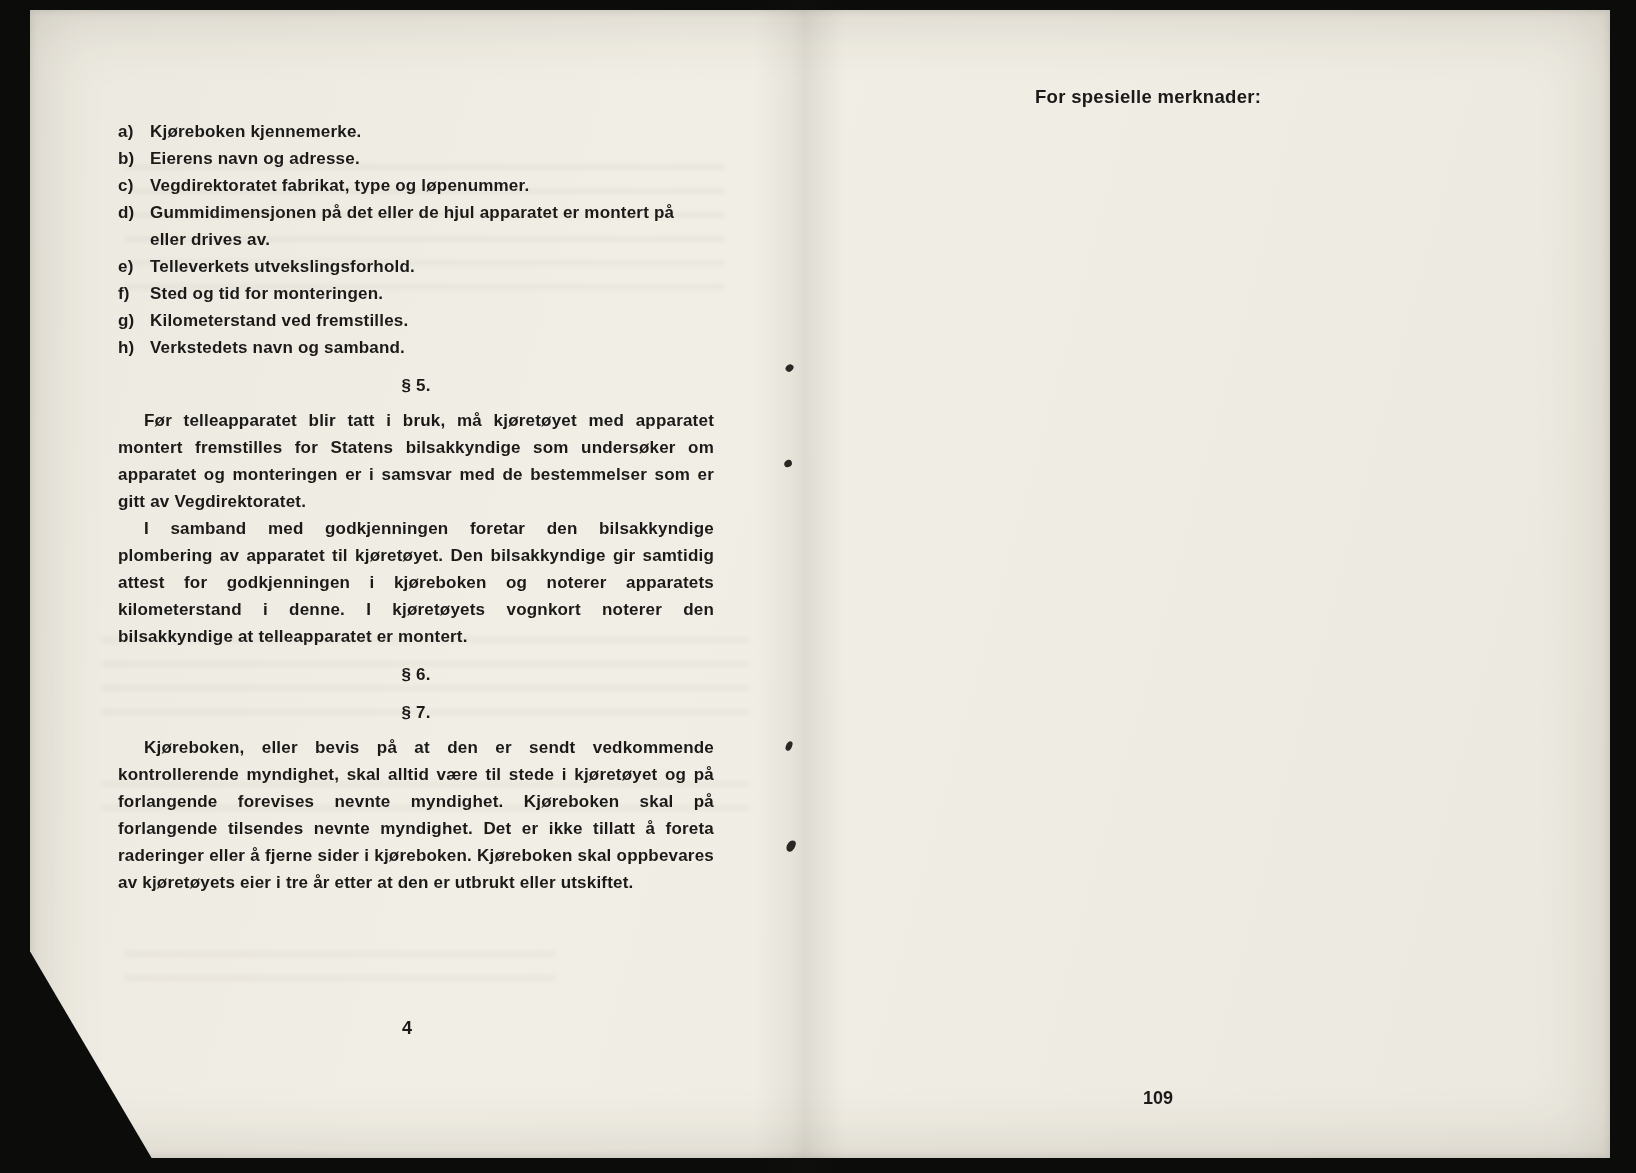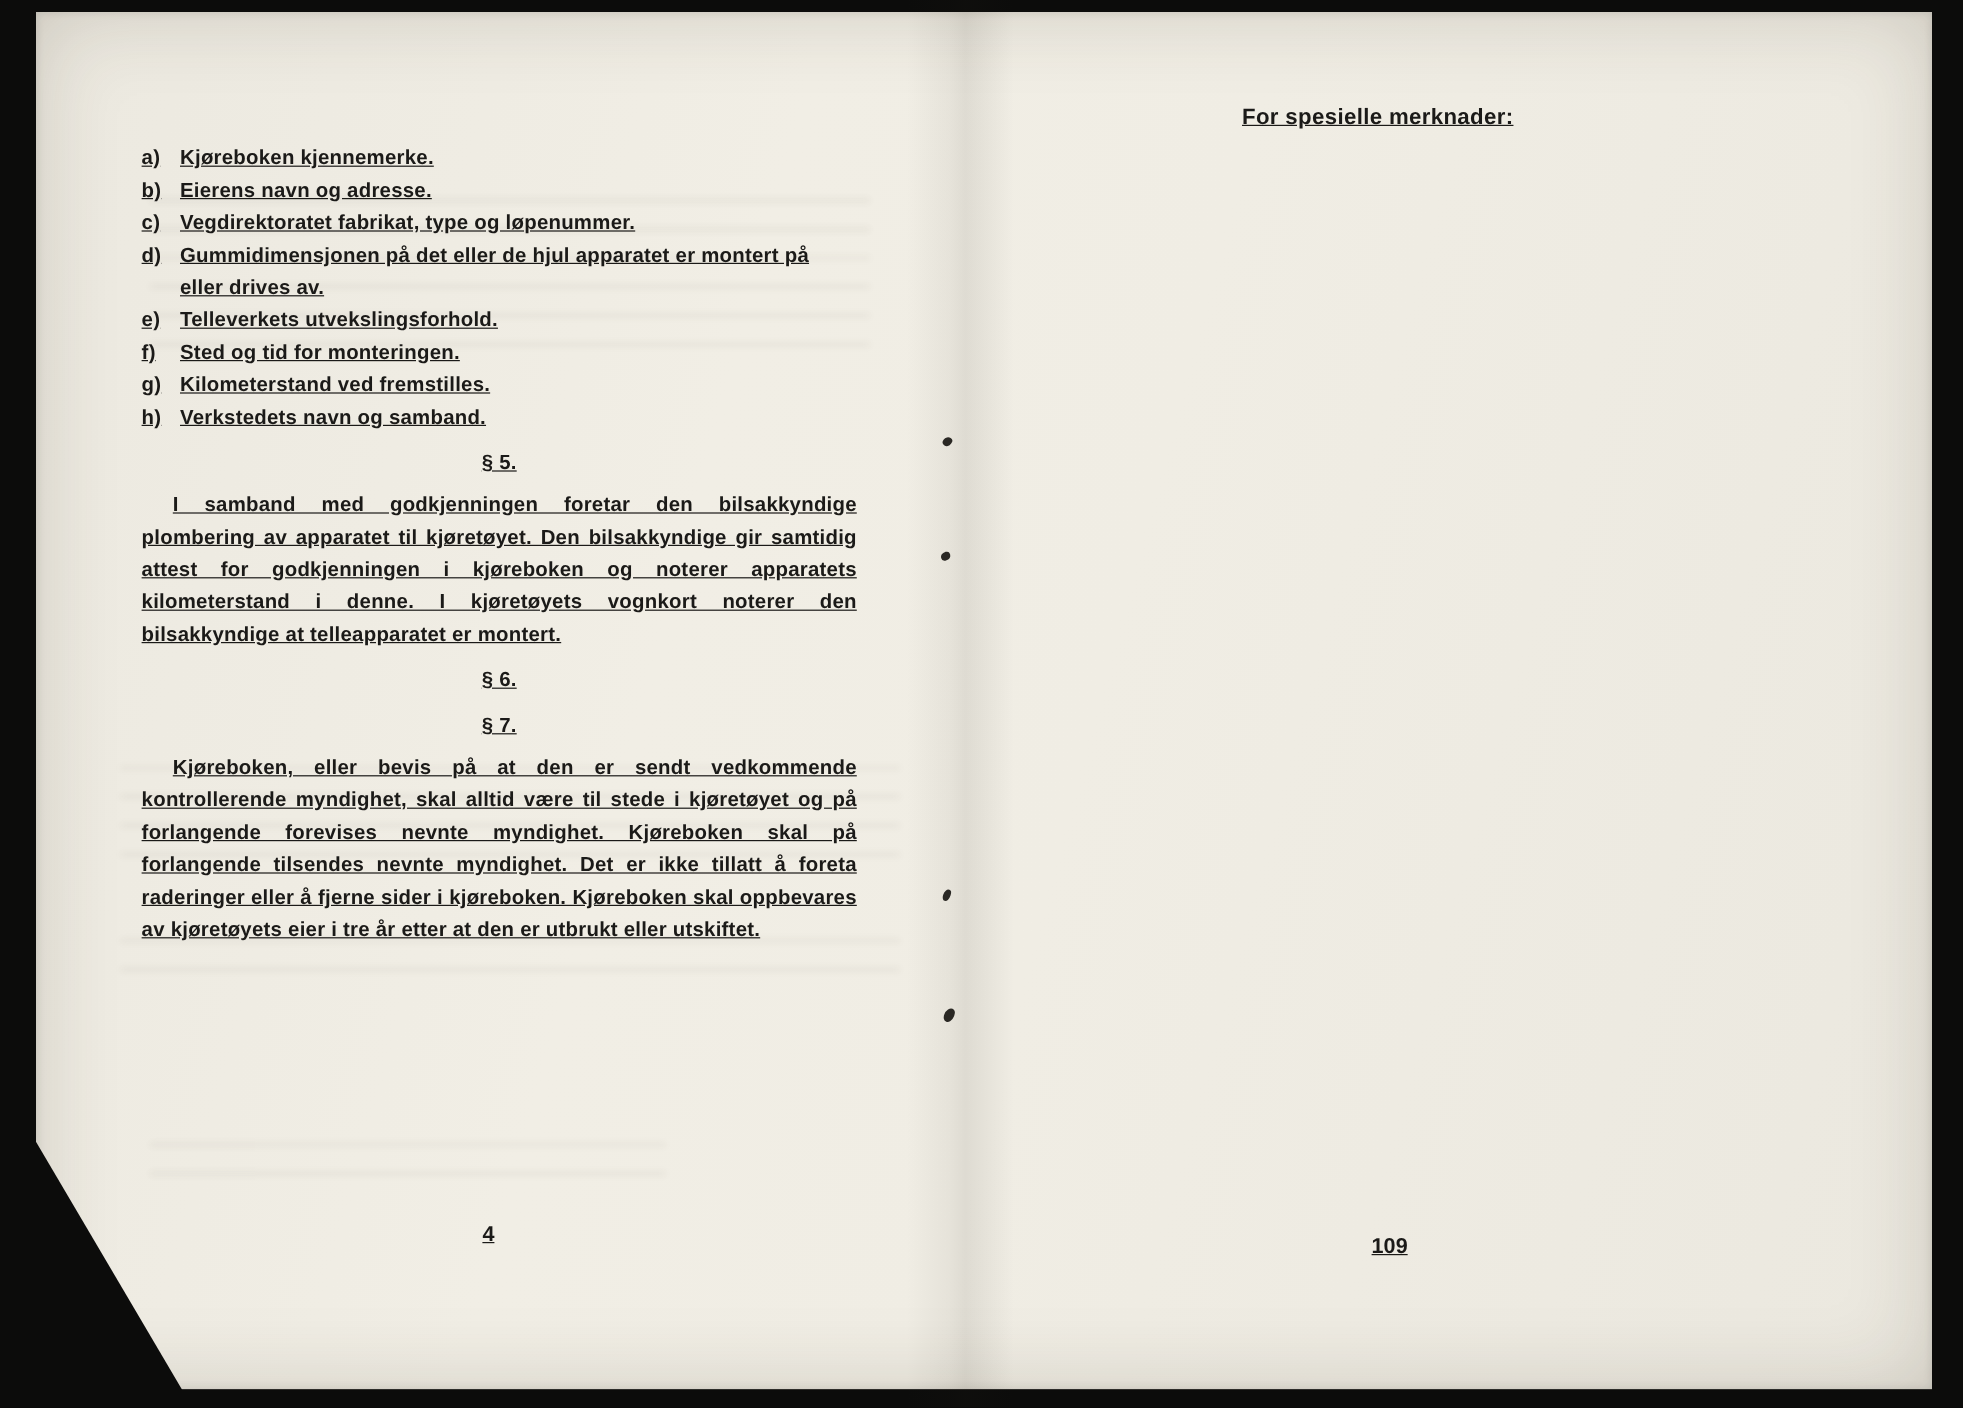--- a/index.html
+++ b/index.html
@@ -42,41 +42,41 @@
   .speck{
     position:absolute;background:#2a2824;border-radius:60% 40% 55% 45%;
     pointer-events:none;
   }
   .speck.s1{left:786px;top:364px;width:7px;height:8px;transform:rotate(35deg);}
   .speck.s2{left:784px;top:460px;width:8px;height:7px;transform:rotate(-15deg);}
   .speck.s3{left:786px;top:741px;width:6px;height:10px;transform:rotate(18deg);}
   .speck.s4{left:787px;top:840px;width:8px;height:12px;transform:rotate(22deg);}
 
   
-  .ink{color:#1b1a18;font-weight:700;text-decoration:underline;}
+  .ink{color:#1b1a18;font-weight:700;}
   .left-col{
     position:absolute;left:118px;top:118px;width:596px;
     font-size:17px;line-height:27px;letter-spacing:0.2px;
   }
   .list-item{display:flex;}
   .li-label{flex:0 0 32px;}
   .li-text{flex:1;}
   .para{
     margin:0;text-align:justify;text-indent:26px;
   }
   .section-heading{
     text-align:center;margin:11px 0 8px 0;
   }
   .right-header{
     position:absolute;left:1035px;top:86px;
     font-size:18.5px;letter-spacing:0.3px;
   }
   .pagenum{position:absolute;font-size:18px;}
   .pagenum.left{left:402px;top:1018px;}
-  .pagenum.right{left:1143px;top:1028px;}
+  .pagenum.right{left:1143px;top:1088px;}
 </style>
 </head>
 <body>
 
 <div class="stage">
   <div class="paper">
     <div class="ghost g1"></div>
     <div class="ghost g2"></div>
     <div class="ghost g3"></div>
     <div class="ghost g4"></div>
@@ -118,20 +118,21 @@
       <span class="li-label">g)</span>
       <span class="li-text">Kilometerstand ved fremstilles.</span>
     </div>
     <div class="list-item">
       <span class="li-label">h)</span>
       <span class="li-text">Verkstedets navn og samband.</span>
     </div>
 
 
     <div class="section-heading">§ 5.</div>
+    <p class="para">Før telleapparatet blir tatt i bruk, må kjøretøyet med apparatet montert fremstilles for Statens bilsakkyndige som undersøker om apparatet og monteringen er i samsvar med de bestemmelser som er gitt av Vegdirektoratet.</p>
     <p class="para">I samband med godkjenningen foretar den bilsakkyndige plombering av apparatet til kjøretøyet. Den bilsakkyndige gir samtidig attest for godkjenningen i kjøreboken og noterer apparatets kilometerstand i denne. I kjøretøyets vognkort noterer den bilsakkyndige at telleapparatet er montert.</p>
 
     <div class="section-heading">§ 6.</div>
 
     <div class="section-heading">§ 7.</div>
     <p class="para">Kjøreboken, eller bevis på at den er sendt vedkommende kontrollerende myndighet, skal alltid være til stede i kjøretøyet og på forlangende forevises nevnte myndighet. Kjøreboken skal på forlangende tilsendes nevnte myndighet. Det er ikke tillatt å foreta raderinger eller å fjerne sider i kjøreboken. Kjøreboken skal oppbevares av kjøretøyets eier i tre år etter at den er utbrukt eller utskiftet.</p>
   </div>
 
   <div class="right-header ink">For spesielle merknader:</div>
 

